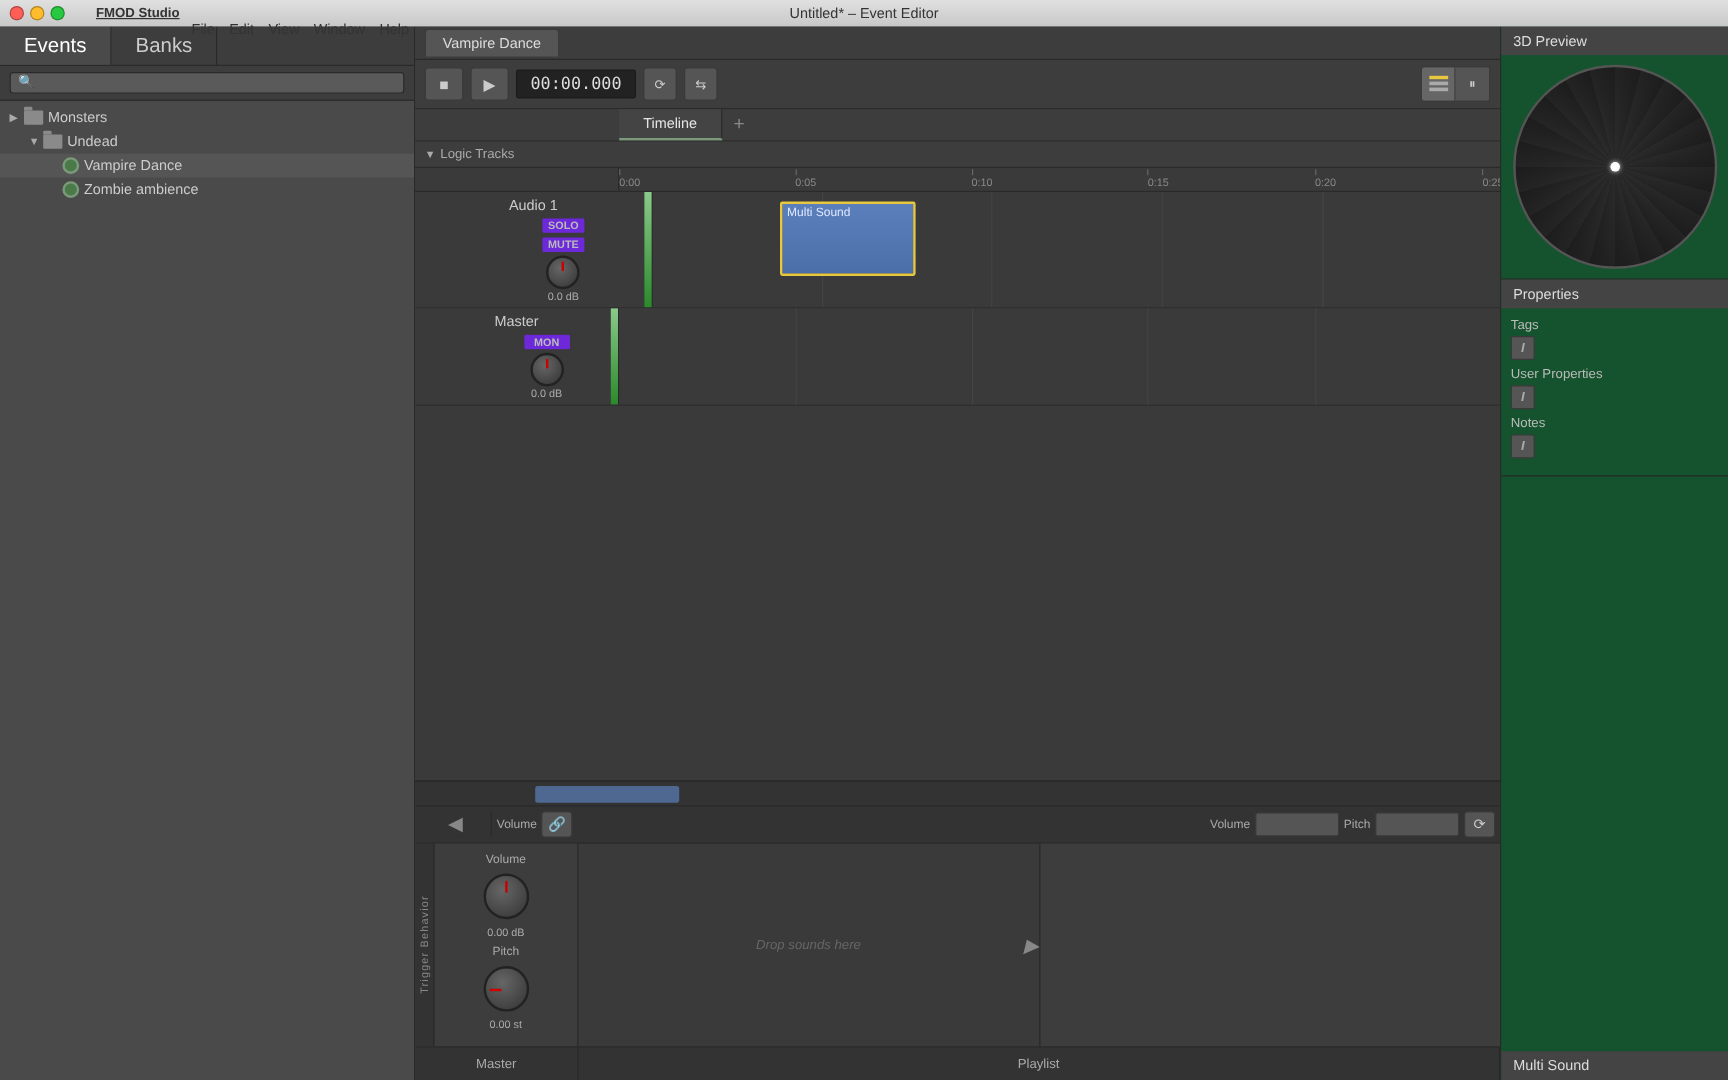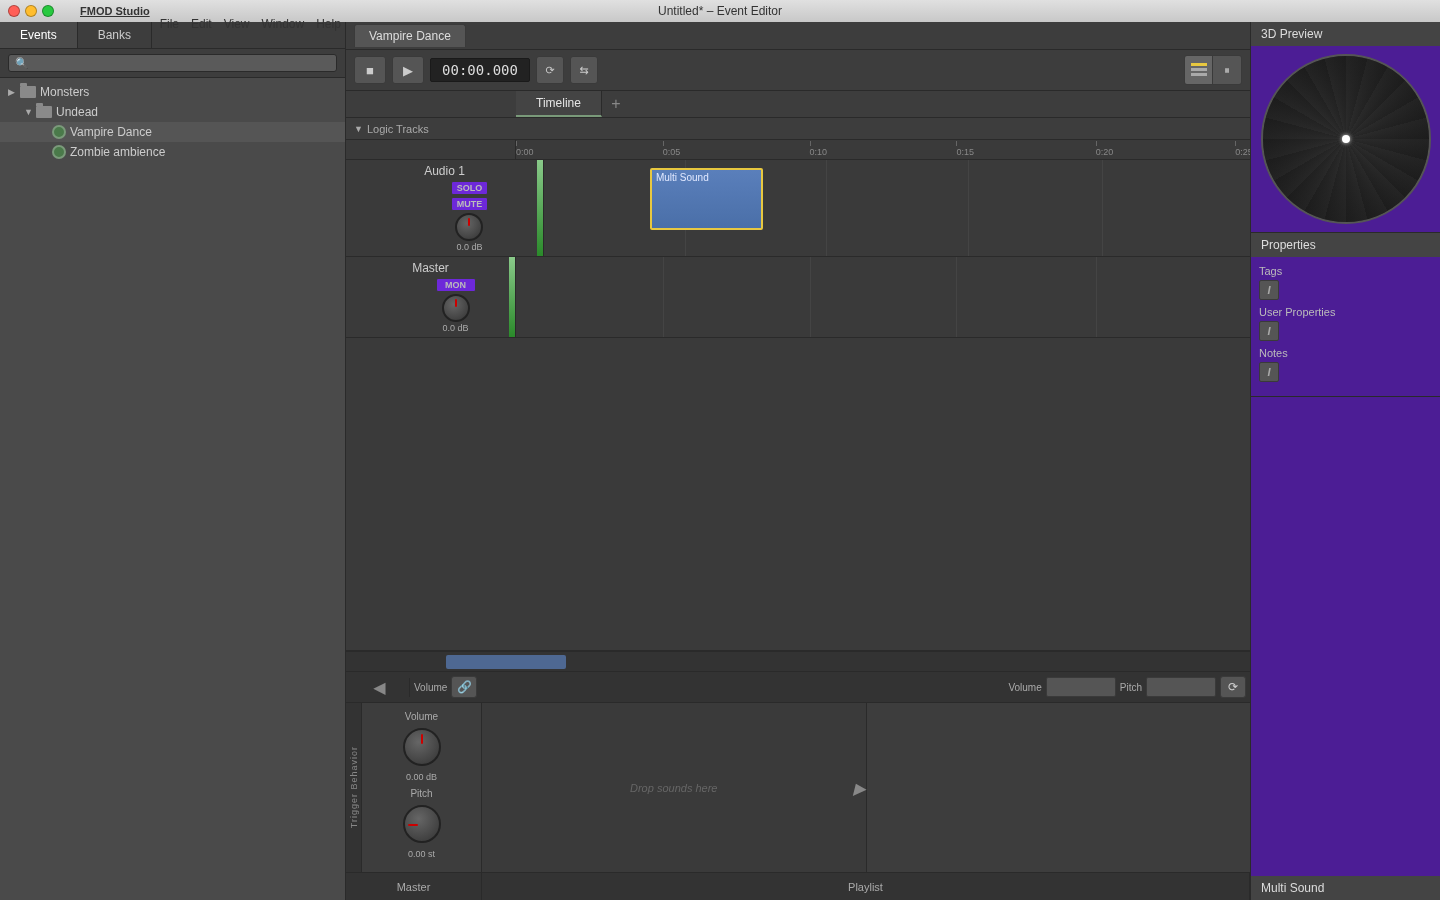--- a/index.html
+++ b/index.html
@@ -59,21 +59,21 @@
       border-right: 1px solid #2a2a2a;
       flex-shrink: 0;
     }
     .sidebar-tabs {
       display: flex;
       background: #3d3d3d;
       border-bottom: 1px solid #2a2a2a;
     }
     .sidebar-tab {
       padding: 6px 20px;
-      font-size: 12px;
+      font-size: 17px;
       color: #ccc;
       cursor: pointer;
       border-right: 1px solid #2a2a2a;
     }
     .sidebar-tab.active {
       background: #4a4a4a;
       color: #fff;
     }
     .sidebar-search {
       padding: 5px 8px;
@@ -503,21 +503,21 @@
       align-items: center;
       justify-content: center;
       font-size: 11px;
       color: #aaa;
       border-right: 1px solid #2a2a2a;
     }
 
     
     .right-panel {
       width: 190px;
-      background: #4c1d95;
+      background: #14532d;
       border-left: 1px solid #2a2a2a;
       display: flex;
       flex-direction: column;
       flex-shrink: 0;
     }
     .right-section {
       border-bottom: 1px solid #2a2a2a;
     }
     .right-section-title {
       background: #444;

